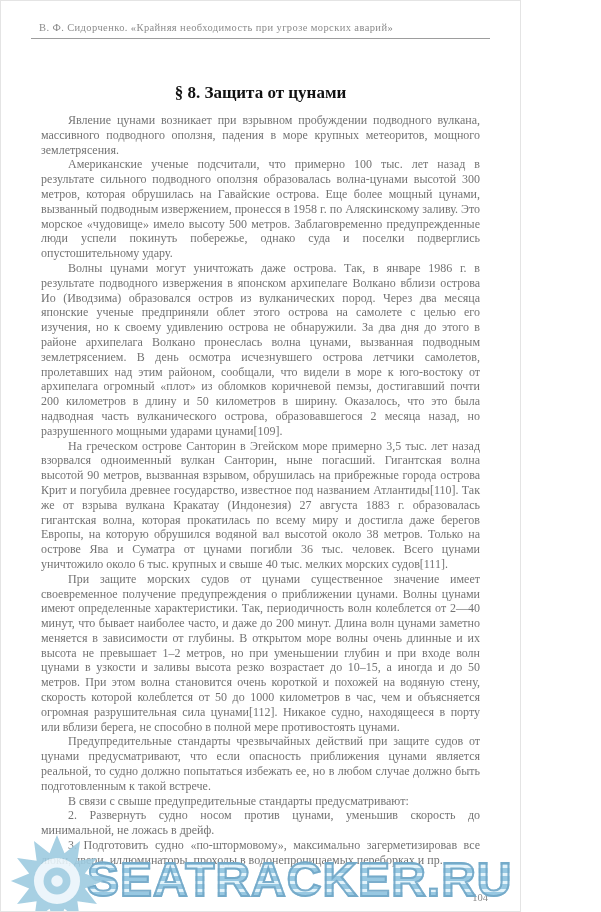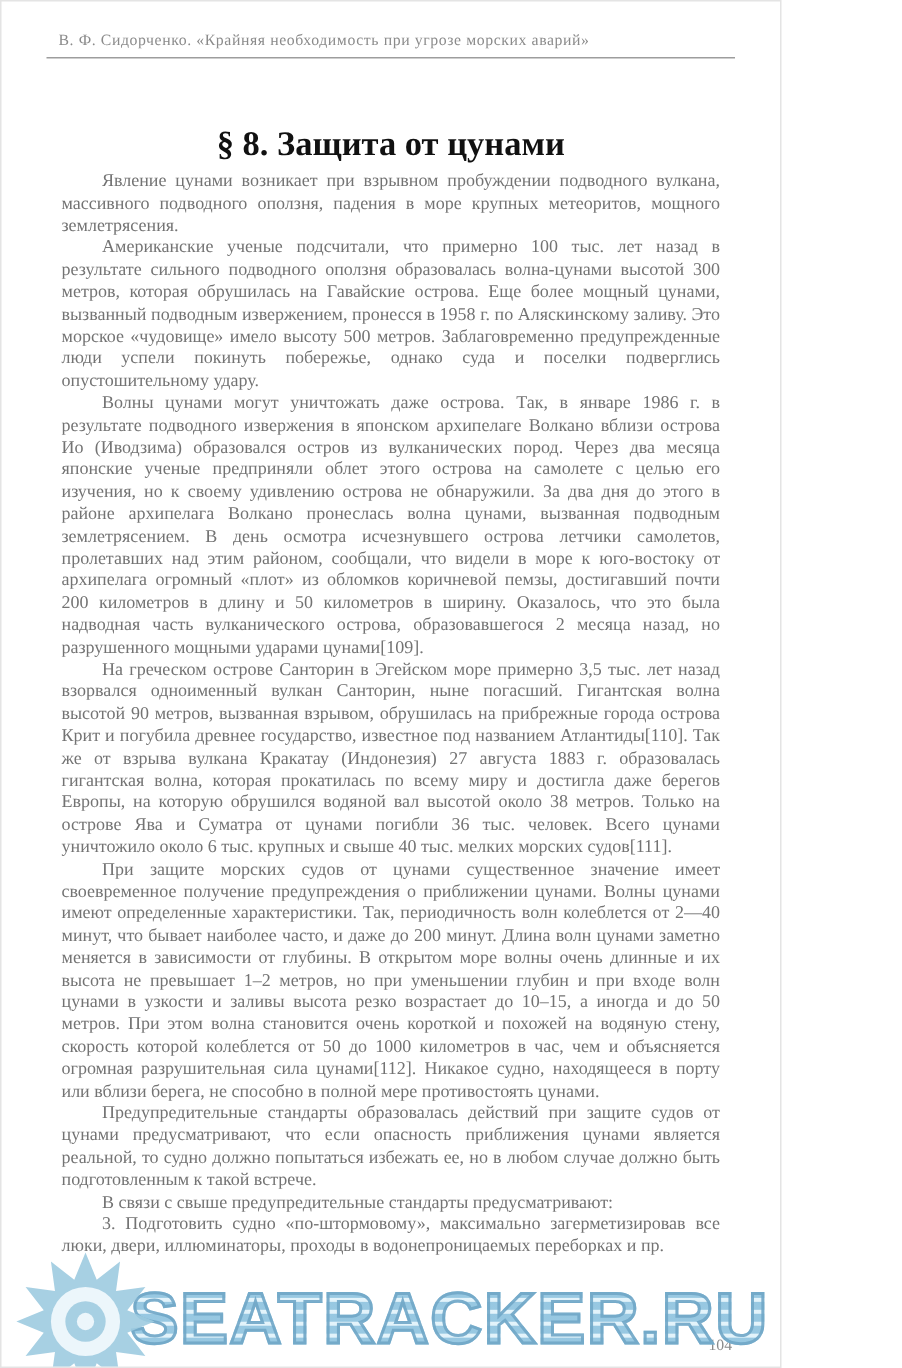--- a/index.html
+++ b/index.html
@@ -35,21 +35,21 @@
     right: 30px;
     border-top: 1px solid #9d9d9d;
   }
   .chapter-title {
     position: absolute;
     top: 82px;
     left: 0;
     right: 0;
     margin: 0;
     text-align: center;
-    font-size: 23px;
+    font-size: 17px;
     font-weight: bold;
     color: #111;
   }
   .body-text {
     position: absolute;
     top: 112px;
     left: 40px;
     right: 40px;
     font-size: 12px;
     line-height: 14.8px;
@@ -115,22 +115,23 @@
   <div class="header-rule"></div>
 
   <h1 class="chapter-title">§ 8. Защита от цунами</h1>
 
   <div class="body-text" id="paragraphs">
       <p class="para">Явление цунами возникает при взрывном пробуждении подводного вулкана, массивного подводного оползня, падения в море крупных метеоритов, мощного землетрясения.</p>
       <p class="para">Американские ученые подсчитали, что примерно 100 тыс. лет назад в результате сильного подводного оползня образовалась волна-цунами высотой 300 метров, которая обрушилась на Гавайские острова. Еще более мощный цунами, вызванный подводным извержением, пронесся в 1958 г. по Аляскинскому заливу. Это морское «чудовище» имело высоту 500 метров. Заблаговременно предупрежденные люди успели покинуть побережье, однако суда и поселки подверглись опустошительному удару.</p>
       <p class="para">Волны цунами могут уничтожать даже острова. Так, в январе 1986 г. в результате подводного извержения в японском архипелаге Волкано вблизи острова Ио (Иводзима) образовался остров из вулканических пород. Через два месяца японские ученые предприняли облет этого острова на самолете с целью его изучения, но к своему удивлению острова не обнаружили. За два дня до этого в районе архипелага Волкано пронеслась волна цунами, вызванная подводным землетрясением. В день осмотра исчезнувшего острова летчики самолетов, пролетавших над этим районом, сообщали, что видели в море к юго-востоку от архипелага огромный «плот» из обломков коричневой пемзы, достигавший почти 200 километров в длину и 50 километров в ширину. Оказалось, что это была надводная часть вулканического острова, образовавшегося 2 месяца назад, но разрушенного мощными ударами цунами[109].</p>
       <p class="para">На греческом острове Санторин в Эгейском море примерно 3,5 тыс. лет назад взорвался одноименный вулкан Санторин, ныне погасший. Гигантская волна высотой 90 метров, вызванная взрывом, обрушилась на прибрежные города острова Крит и погубила древнее государство, известное под названием Атлантиды[110]. Так же от взрыва вулкана Кракатау (Индонезия) 27 августа 1883 г. образовалась гигантская волна, которая прокатилась по всему миру и достигла даже берегов Европы, на которую обрушился водяной вал высотой около 38 метров. Только на острове Ява и Суматра от цунами погибли 36 тыс. человек. Всего цунами уничтожило около 6 тыс. крупных и свыше 40 тыс. мелких морских судов[111].</p>
       <p class="para">При защите морских судов от цунами существенное значение имеет своевременное получение предупреждения о приближении цунами. Волны цунами имеют определенные характеристики. Так, периодичность волн колеблется от 2—40 минут, что бывает наиболее часто, и даже до 200 минут. Длина волн цунами заметно меняется в зависимости от глубины. В открытом море волны очень длинные и их высота не превышает 1–2 метров, но при уменьшении глубин и при входе волн цунами в узкости и заливы высота резко возрастает до 10–15, а иногда и до 50 метров. При этом волна становится очень короткой и похожей на водяную стену, скорость которой колеблется от 50 до 1000 километров в час, чем и объясняется огромная разрушительная сила цунами[112]. Никакое судно, находящееся в порту или вблизи берега, не способно в полной мере противостоять цунами.</p>
-      <p class="para">Предупредительные стандарты образовалась действий при защите судов от цунами предусматривают, что если опасность приближения цунами является реальной, то судно должно попытаться избежать ее, но в любом случае должно быть подготовленным к такой встрече.</p>
+      <p class="para">Предупредительные стандарты чрезвычайных действий при защите судов от цунами предусматривают, что если опасность приближения цунами является реальной, то судно должно попытаться избежать ее, но в любом случае должно быть подготовленным к такой встрече.</p>
       <p class="para">В связи с свыше предупредительные стандарты предусматривают:</p>
+      <p class="para">2. Развернуть судно носом против цунами, уменьшив скорость до минимальной, не ложась в дрейф.</p>
       <p class="para">3. Подготовить судно «по-штормовому», максимально загерметизировав все люки, двери, иллюминаторы, проходы в водонепроницаемых переборках и пр.</p>
     </div>
 
   <div class="page-number">104</div>
 
   <div class="watermark">
     <svg class="wm-logo" viewBox="0 0 100 100" xmlns="http://www.w3.org/2000/svg">
       <path fill="#9ecbe0" d="M98,50 L79,57.8 L91.6,74 L71.2,71.2 L74,91.6 L57.8,79 L50,98 L42.2,79 L26,91.6 L28.8,71.2 L8.4,74 L21,57.8 L2,50 L21,42.2 L8.4,26 L28.8,28.8 L26,8.4 L42.2,21 L50,2 L57.8,21 L74,8.4 L71.2,28.8 L91.6,26 L79,42.2 Z"></path>
       <circle cx="50" cy="50" r="24" fill="#eaf5fb"></circle>
       <circle cx="50" cy="50" r="14" fill="#9ecbe0"></circle>

